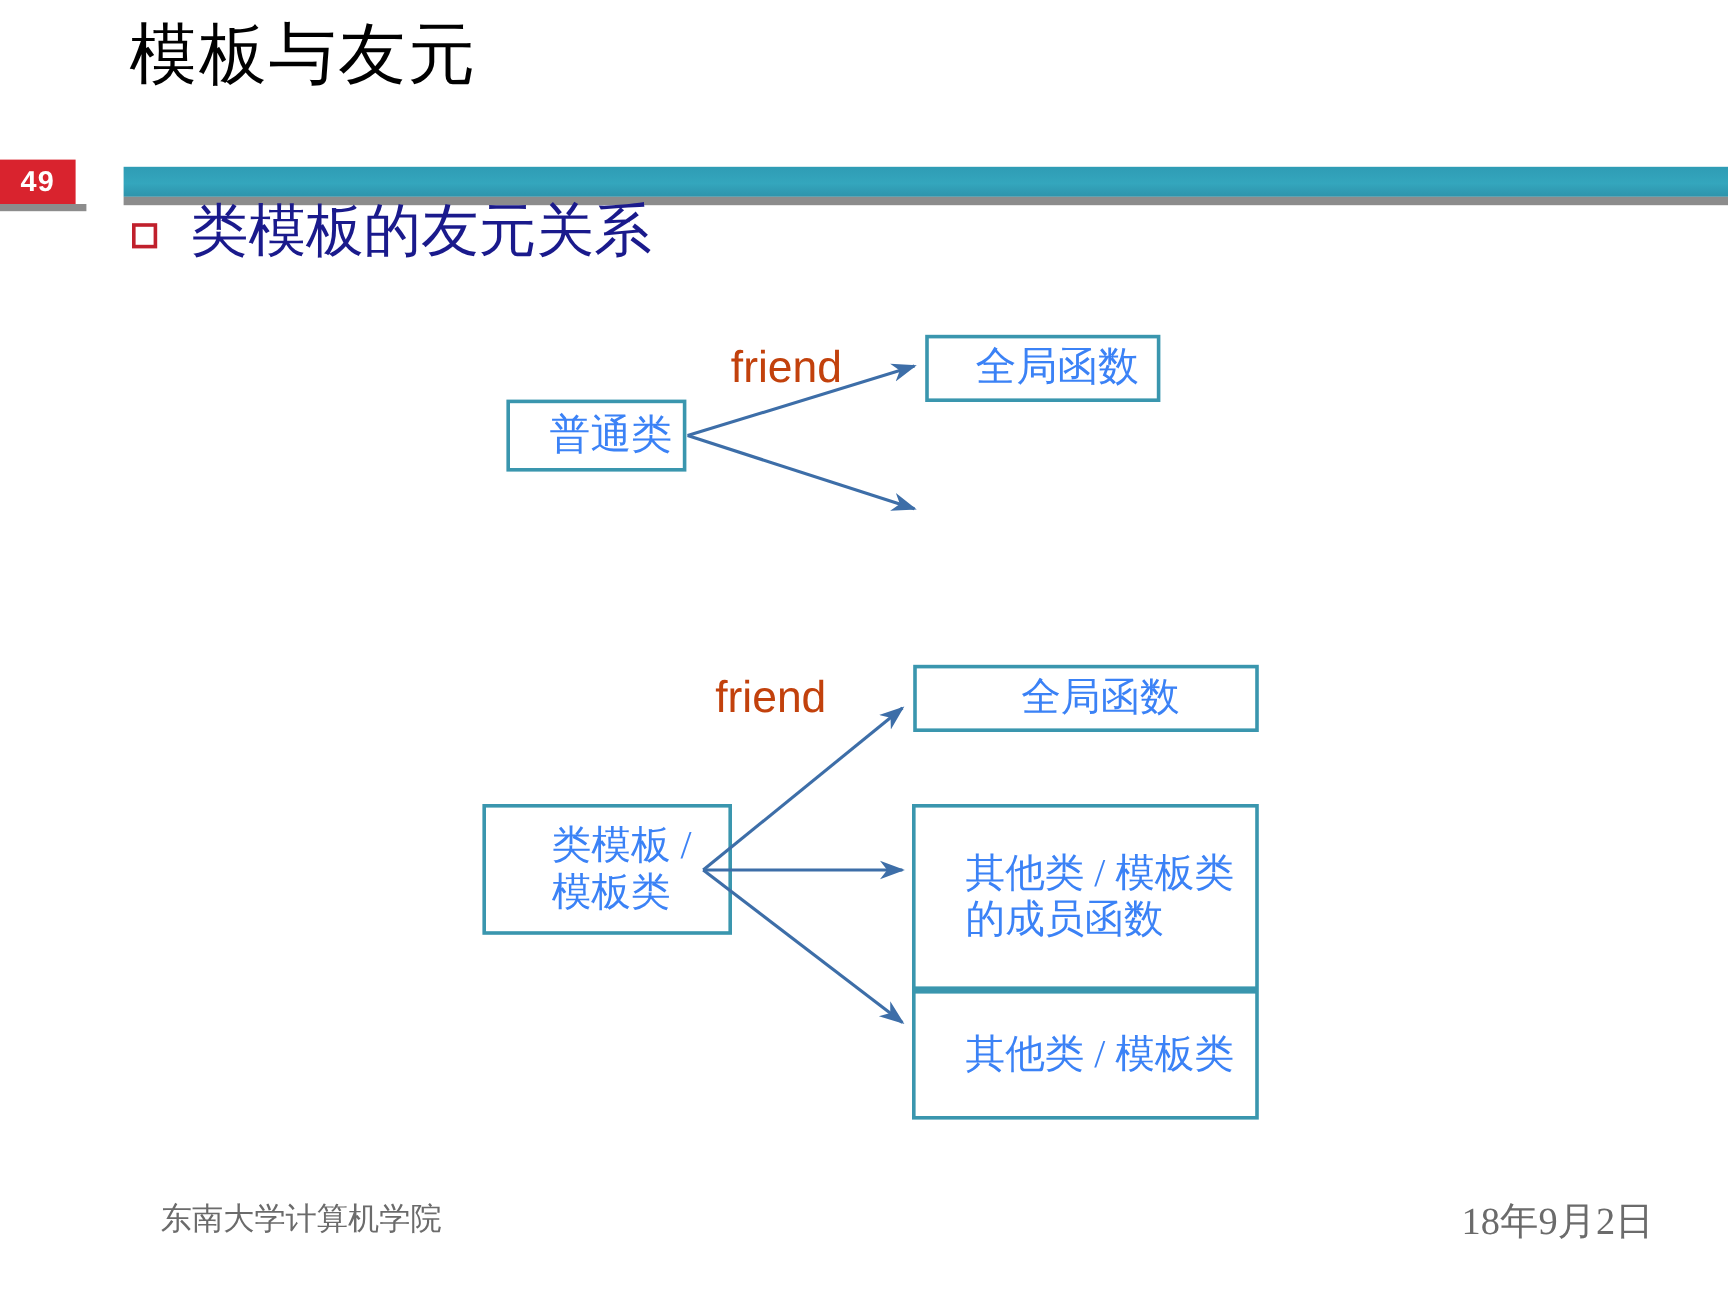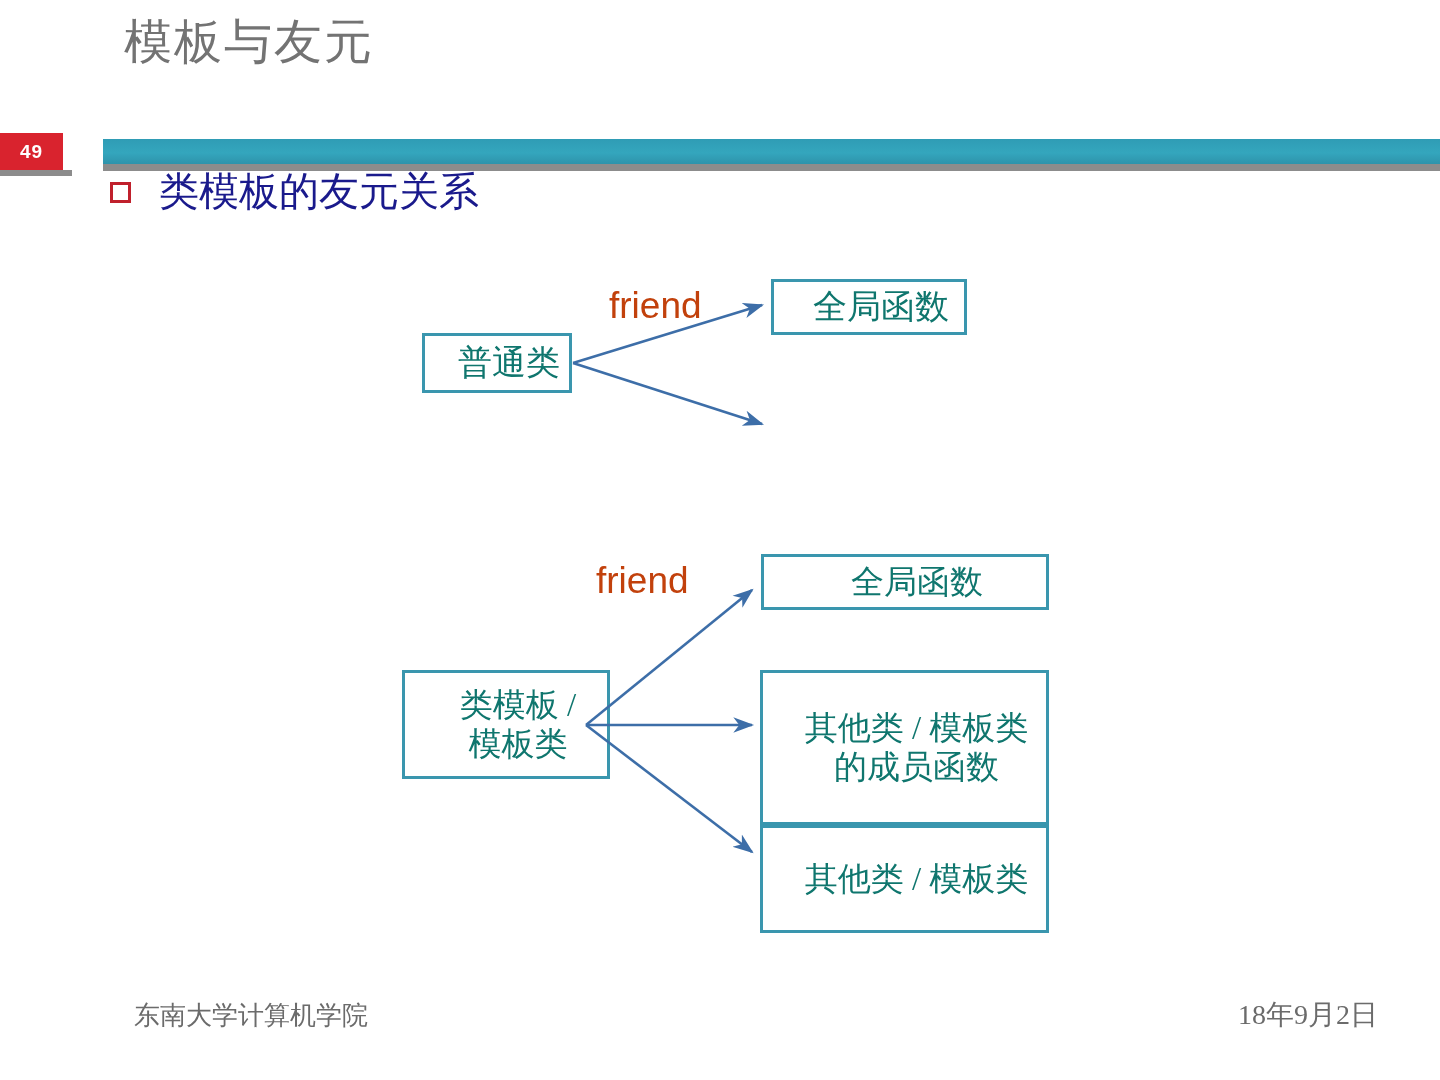--- a/index.html
+++ b/index.html
@@ -14,40 +14,40 @@
     position: relative;
     width: 1440px;
     height: 1080px;
     background: #ffffff;
     overflow: hidden;
   }
 
   
   .slide-title {
     position: absolute;
-    left: 124px;
+    left: 108px;
     top: 18px;
     font-family: "Liberation Serif", "DejaVu Serif", serif;
-    font-size: 48px;
+    font-size: 56px;
     line-height: 1.0;
-    color: #737373;
+    color: #000000;
     letter-spacing: 2px;
     white-space: nowrap;
   }
 
   
   .page-badge {
     position: absolute;
     left: 0px;
     top: 133px;
     width: 63px;
     height: 37px;
     background: #d9232e;
     color: #ffffff;
-    font-size: 19px;
+    font-size: 24px;
     font-weight: bold;
     display: flex;
     align-items: center;
     justify-content: center;
     letter-spacing: 1px;
   }
   .page-badge-shadow {
     position: absolute;
     left: 0px;
     top: 170px;
@@ -84,39 +84,39 @@
   }
   .bullet-marker {
     width: 21px;
     height: 21px;
     border: 3px solid #c0202c;
     box-sizing: border-box;
     margin-right: 28px;
     flex: 0 0 auto;
   }
   .bullet-text {
-    font-family: Liberation Serif, serif;
-    font-size: 40px;
+    font-family: Liberation Mono, monospace;
+    font-size: 48px;
     line-height: 1.1;
     color: #1a1a8c;
     white-space: nowrap;
   }
 
   
   .dbox {
     position: absolute;
     box-sizing: border-box;
     border: 3px solid #3a96ae;
     background: #ffffff;
     display: flex;
     align-items: center;
     justify-content: center;
-    text-align: center;
-    font-family: "Liberation Serif", "DejaVu Serif", serif;
-    color: #0f766e;
+    text-align: left;
+    font-family: "Liberation Serif", "DejaVu Serif", serif;
+    color: #3b82f6;
     line-height: 1.18;
     white-space: pre-line;
     padding-left: 24px;
   }
 
   
   #box-plain-class   { left: 422px; top: 333px; width: 150px; height: 60px;  font-size: 34px; }
   #box-global-fn-1   { left: 771px; top: 279px; width: 196px; height: 56px;  font-size: 34px; }
   #box-other-class-1 { left: 771px; top: 397px; width: 196px; height: 55px;  font-size: 34px; }
 
@@ -156,21 +156,21 @@
     font-size: 26px;
     color: #6b6b6b;
     white-space: nowrap;
     margin-left: 24px;
   }
   .footer-right {
     position: absolute;
     right: 62px;
     top: 996px;
     font-family: "Liberation Serif", "DejaVu Serif", serif;
-    font-size: 28px;
+    font-size: 32px;
     color: #6b6b6b;
     white-space: nowrap;
   }
 </style>
 </head>
 <body>
 
 <div id="slide">
 
   <div class="slide-title">模板与友元</div>

